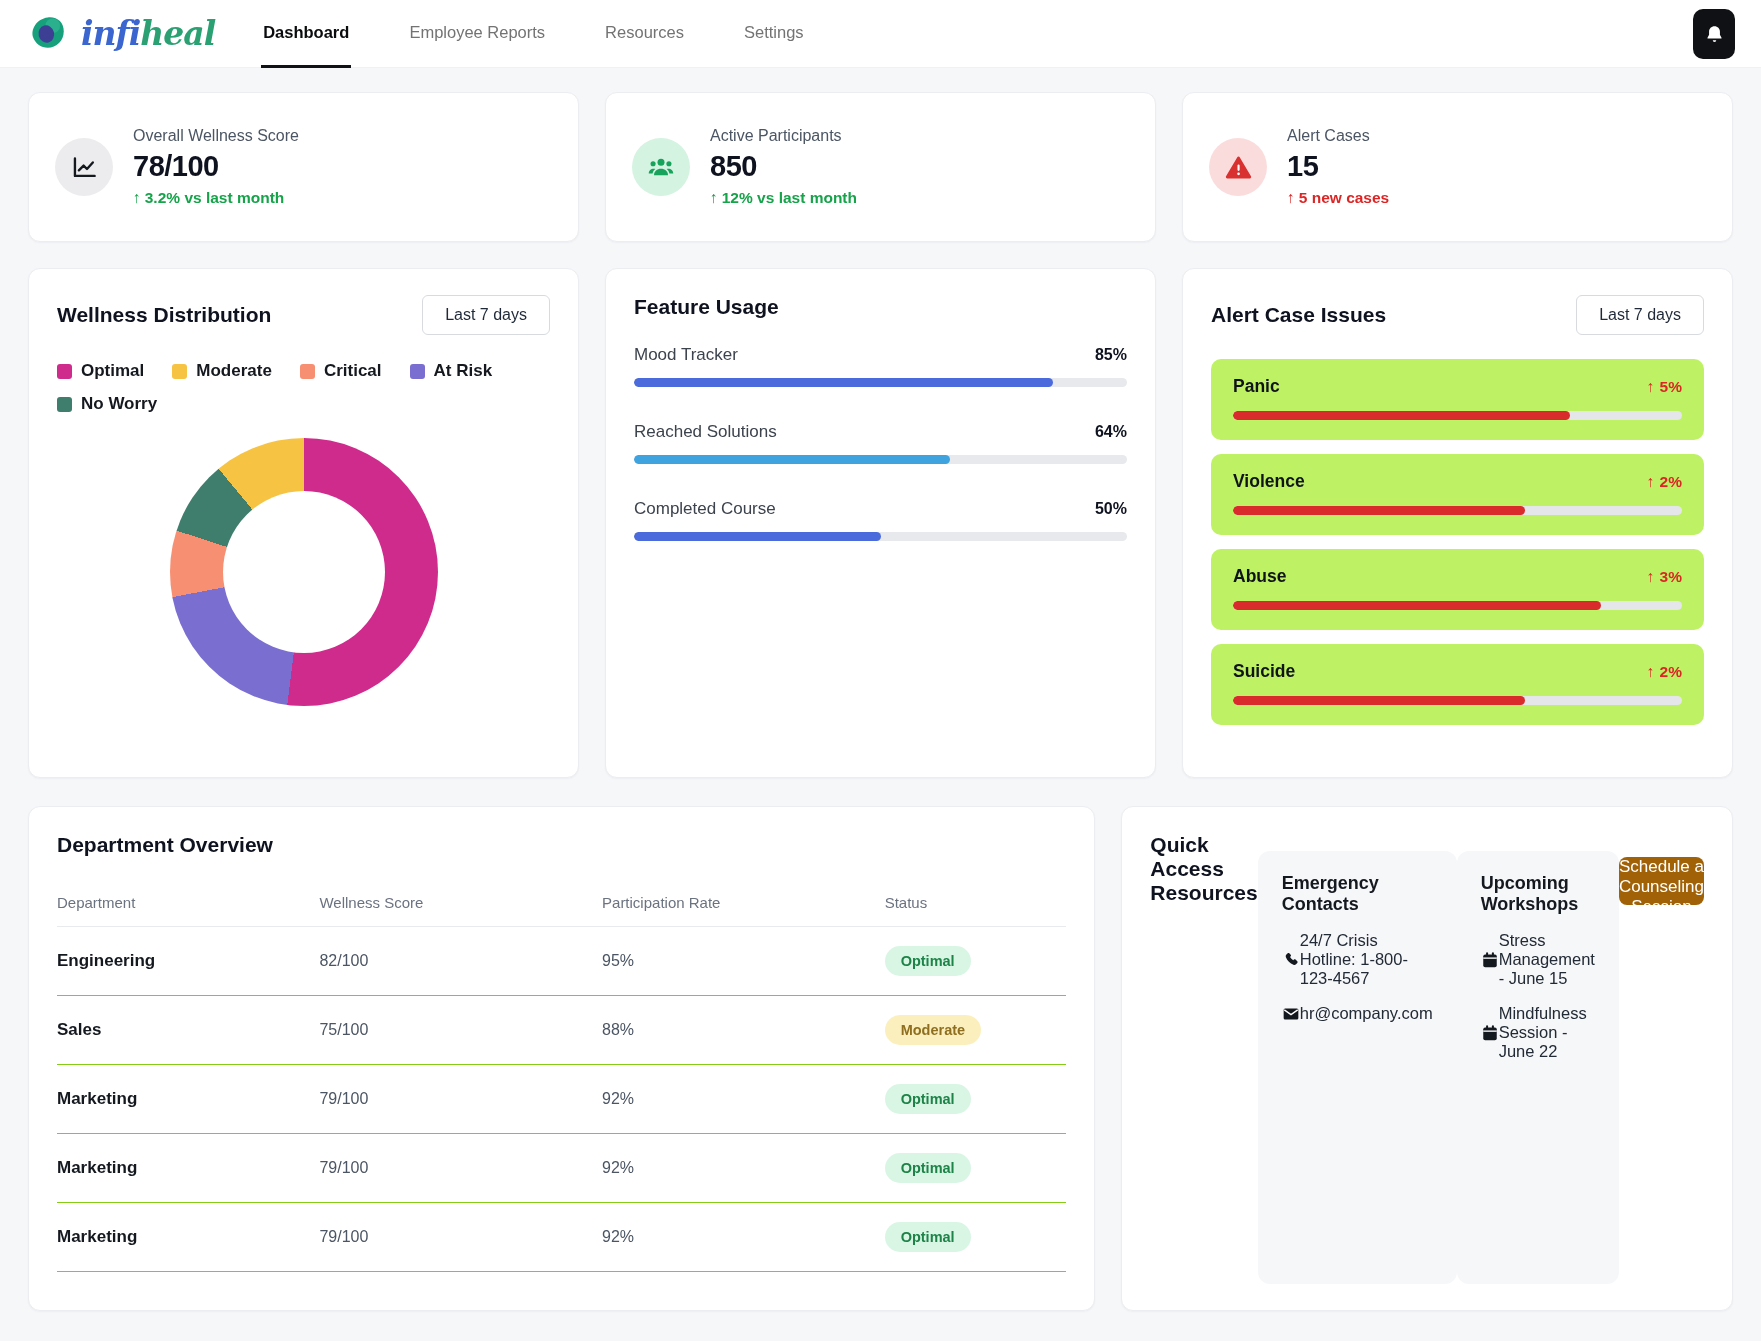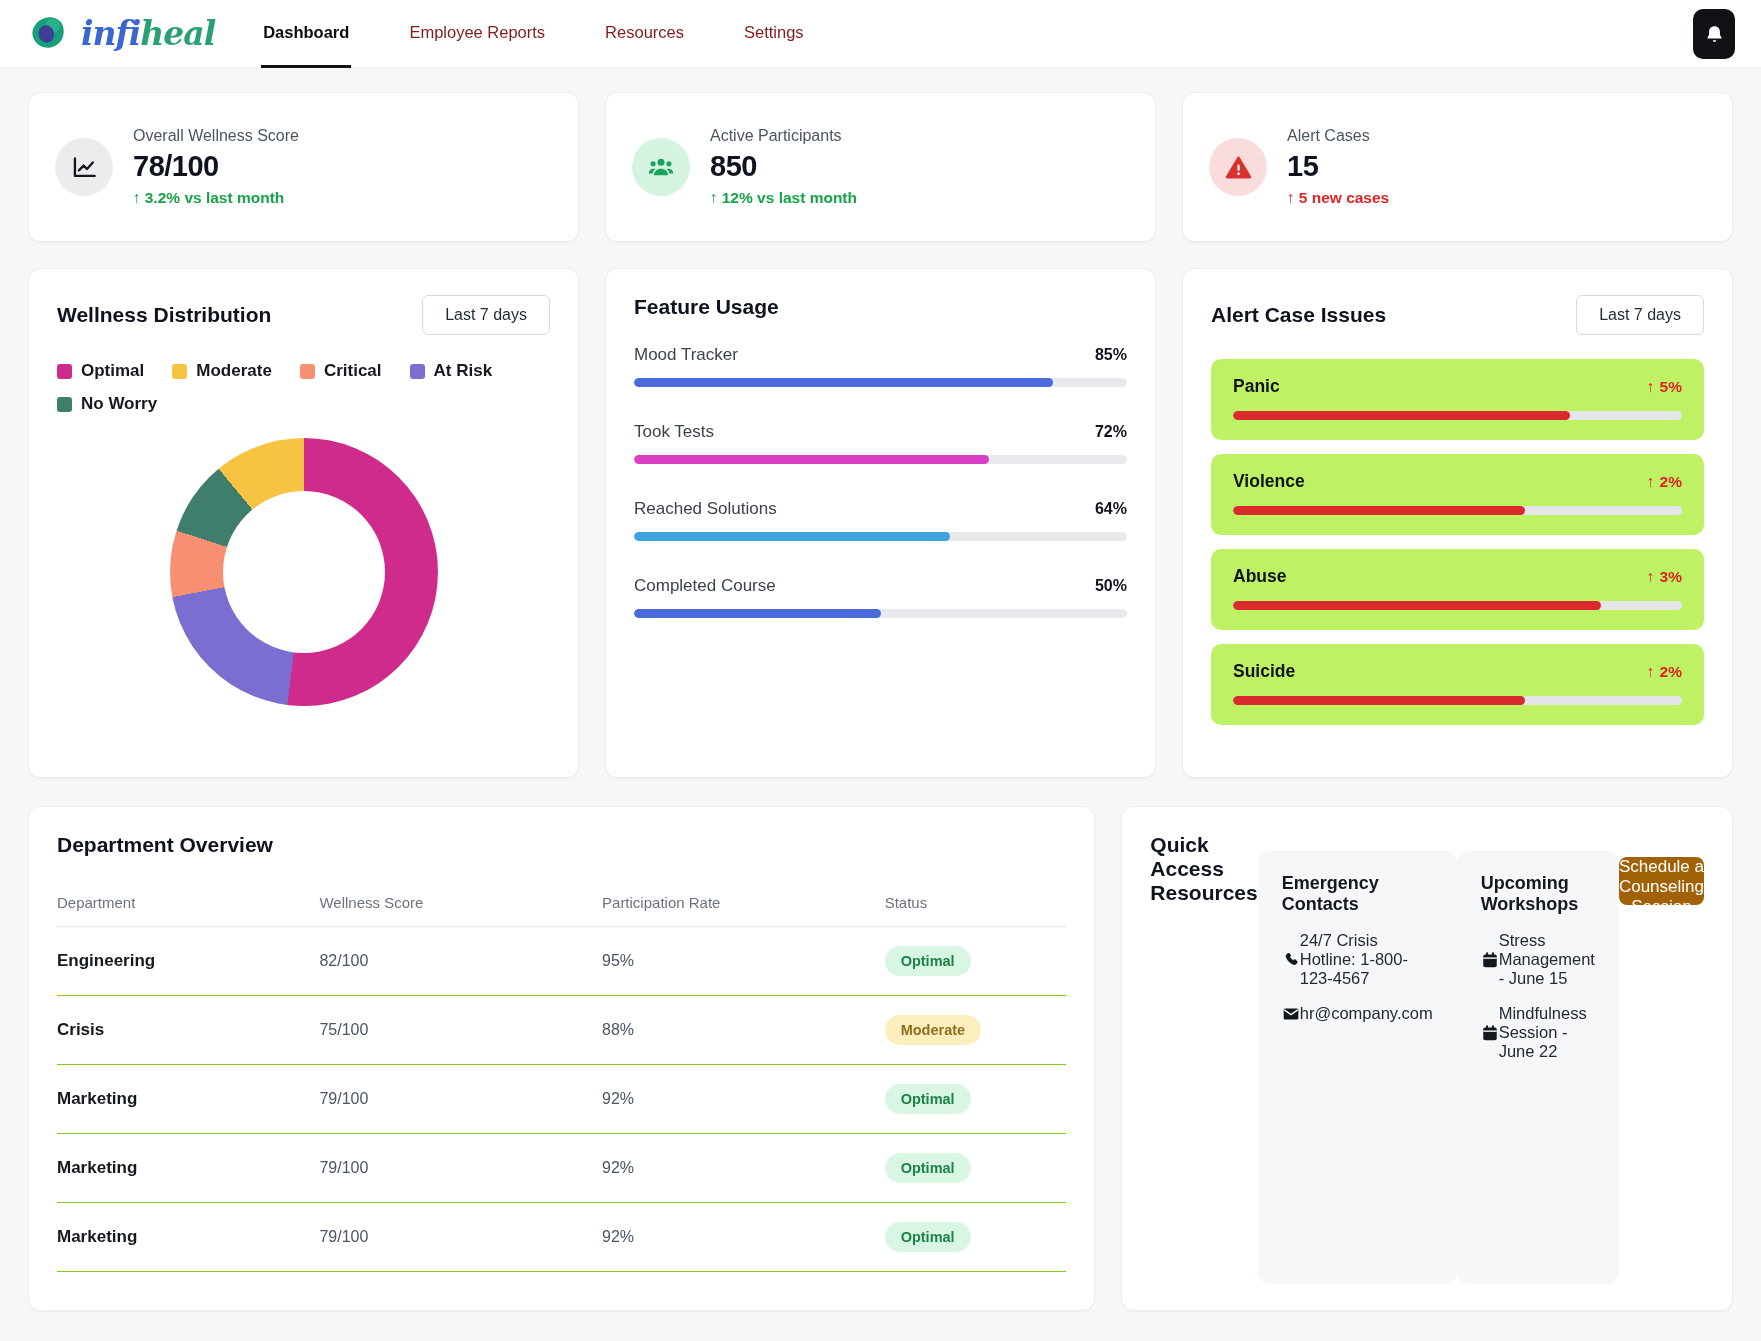--- a/index.html
+++ b/index.html
@@ -6,21 +6,21 @@
   html,body{width:1761px;height:1341px}
   body{background:#f6f7f9;font-family:"Liberation Sans",sans-serif;color:#111827;overflow:hidden}
 
   
   .header{height:68px;background:#fff;border-bottom:1px solid #f0f1f3;display:flex;align-items:center;padding:0 28px;position:relative}
   .logo{display:flex;align-items:center;gap:9px}
   .logo-text{font-family:"DejaVu Serif",serif;font-style:italic;font-weight:700;font-size:33px;letter-spacing:-1px;line-height:1}
   .logo-prefix{color:#3b65cf}
   .logo-suffix{color:#2ba173}
   .nav{display:flex;margin-left:46px;gap:56px;height:68px}
-  .nav-item{display:flex;align-items:center;height:68px;font-size:16.5px;color:#7f1d1d;cursor:pointer;border-bottom:3px solid transparent;padding:0 2px}
+  .nav-item{display:flex;align-items:center;height:68px;font-size:16.5px;color:#737373;cursor:pointer;border-bottom:3px solid transparent;padding:0 2px}
   .nav-item.active{color:#0b0c0e;font-weight:700;border-bottom-color:#101114}
   .bell-btn{position:absolute;right:26px;top:9px;width:42px;height:50px;background:#101114;border-radius:10px;display:flex;align-items:center;justify-content:center;cursor:pointer}
 
   
   .main{padding:24px 28px 0}
   .row1{display:grid;grid-template-columns:repeat(3,1fr);gap:26px}
   .row2{display:grid;grid-template-columns:repeat(3,1fr);gap:26px;margin-top:26px}
   .row3{display:grid;grid-template-columns:2fr 1fr;gap:26px;margin-top:28px}
   .card{background:#fff;border:1px solid #ecedf0;border-radius:12px;box-shadow:0 1px 2px rgba(16,24,40,.04)}
 
@@ -223,29 +223,20 @@
           <div class="feat-top">
               <span class="feat-label">Mood Tracker</span>
               <span class="feat-pct">85%</span>
             </div>
           <div class="track">
               <div class="fill" style="background: rgb(75, 107, 221); width: 85%;"></div>
             </div>
         </div>
         <div class="feat">
           <div class="feat-top">
-              <span class="feat-label">Took Tests</span>
-              <span class="feat-pct">72%</span>
-            </div>
-          <div class="track">
-              <div class="fill" style="background: rgb(216, 63, 197); width: 72%;"></div>
-            </div>
-        </div>
-        <div class="feat">
-          <div class="feat-top">
               <span class="feat-label">Reached Solutions</span>
               <span class="feat-pct">64%</span>
             </div>
           <div class="track">
               <div class="fill" style="background: rgb(63, 163, 224); width: 64%;"></div>
             </div>
         </div>
         <div class="feat">
           <div class="feat-top">
               <span class="feat-label">Completed Course</span>
@@ -327,21 +318,21 @@
           <span class="th">Participation Rate</span>
           <span class="th">Status</span>
         </div>
         <div class="trow tr">
           <span class="td-dept">Engineering</span>
           <span class="td">82/100</span>
           <span class="td">95%</span>
           <span><span class="badge tone-green">Optimal</span></span>
         </div>
         <div class="trow tr">
-          <span class="td-dept">Crisis</span>
+          <span class="td-dept">Sales</span>
           <span class="td">75/100</span>
           <span class="td">88%</span>
           <span><span class="badge tone-yellow">Moderate</span></span>
         </div>
         <div class="trow tr">
           <span class="td-dept">Marketing</span>
           <span class="td">79/100</span>
           <span class="td">92%</span>
           <span><span class="badge tone-green">Optimal</span></span>
         </div>

